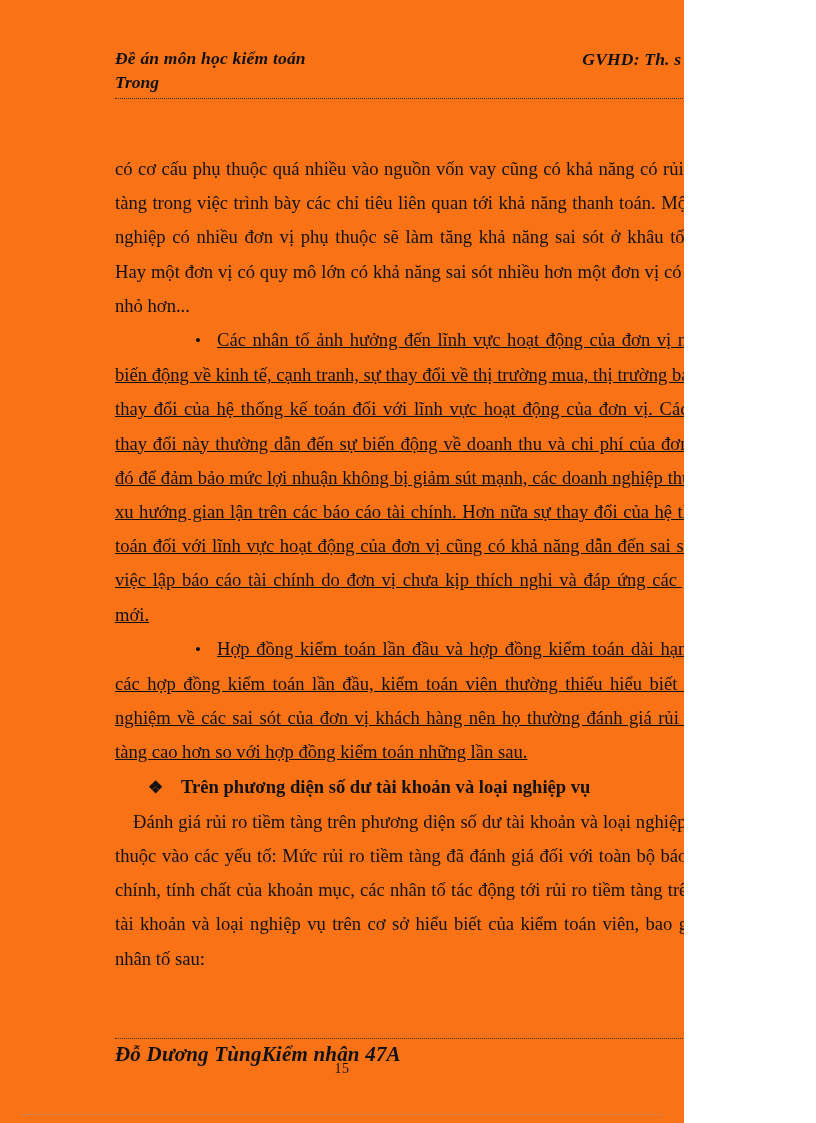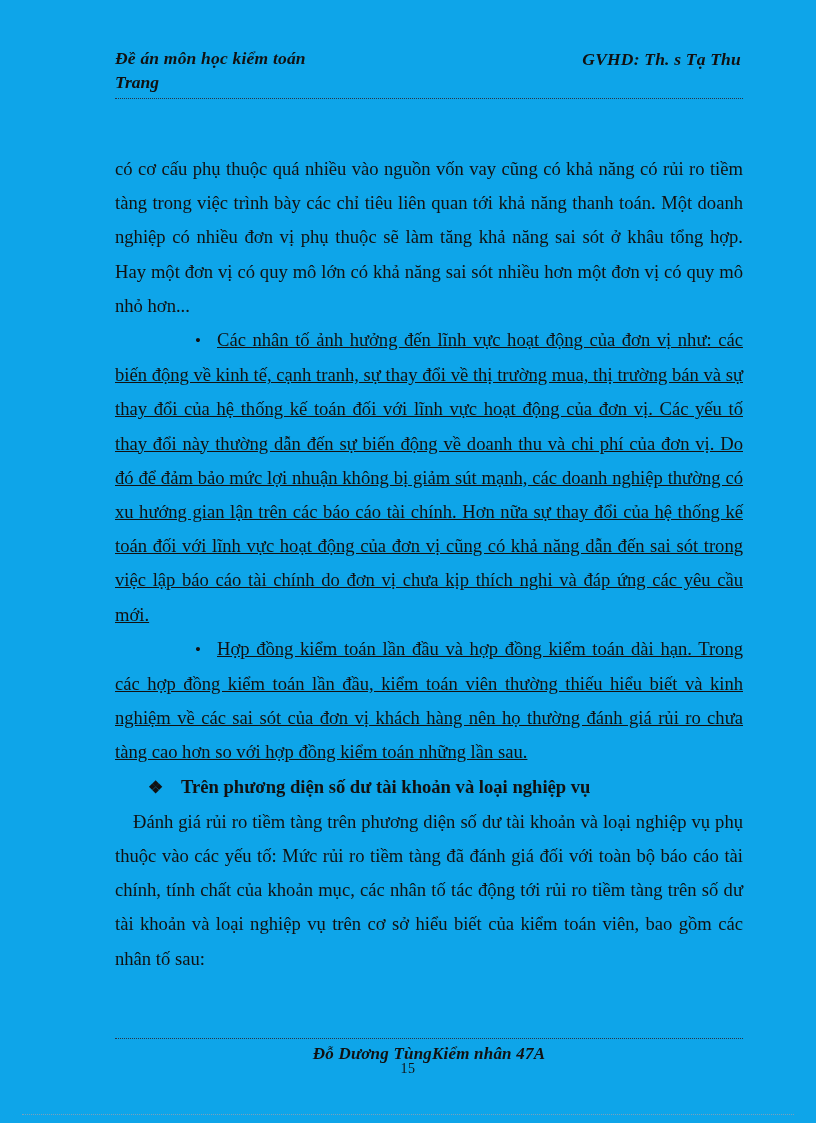--- a/index.html
+++ b/index.html
@@ -2,23 +2,23 @@
 <html><head>
 <meta charset="utf-8">
 <style>
   html, body {
     margin: 0;
     padding: 0;
     background: #ffffff;
   }
   .page {
     position: relative;
-    width: 816px;
+    width: 684px;
     height: 1123px;
-    background: #0ea5e9;
+    background: #f97316;
     overflow: hidden;
     font-family: "Liberation Serif", "DejaVu Serif", serif;
     color: #111111;
   }
 
   
   .page-header {
     position: absolute;
     left: 115px;
     top: 46px;
@@ -124,25 +124,25 @@
     line-height: 20px;
     letter-spacing: 0.5px;
   }
   .rule-footer { top: 1038px; }
   .page-footer {
     position: absolute;
     left: 115px;
     top: 1042px;
     width: 628px;
     display: flex;
-    justify-content: center;
+    justify-content: flex-start;
     align-items: baseline;
     font-style: italic;
     font-weight: bold;
-    font-size: 17px;
+    font-size: 21px;
     line-height: 24px;
     letter-spacing: 0.2px;
   }
   .scan-edge {
     position: absolute;
     left: 22px;
     right: 22px;
     top: 1114px;
     height: 0;
     border-top: 1px dotted #9aa0ad;
@@ -152,21 +152,21 @@
 </head>
 <body>
 
 <div class="page">
 
   <div class="page-header">
     <div class="header-row">
       <div class="header-left">Đề án môn học kiểm toán</div>
       <div class="header-right">GVHD: Th. s Tạ Thu</div>
     </div>
-    <div class="header-left-cont">Trang</div>
+    <div class="header-left-cont">Trong</div>
   </div>
   <div class="rule-dotted rule-header"></div>
 
   <div class="body-block">
 
     <p class="para-plain">có cơ cấu phụ thuộc quá nhiều vào nguồn vốn vay cũng có khả năng có rủi ro tiềm tàng trong việc trình bày các chỉ tiêu liên quan tới khả năng thanh toán. Một doanh nghiệp có nhiều đơn vị phụ thuộc sẽ làm tăng khả năng sai sót ở khâu tổng hợp. Hay một đơn vị có quy mô lớn có khả năng sai sót nhiều hơn một đơn vị có quy mô nhỏ hơn...</p>
 
     <p class="para-bullet"><span class="bullet-dot"></span><span class="bullet-gap"></span><span>Các nhân tố ảnh hưởng đến lĩnh vực hoạt động của đơn vị như: các biến động về kinh tế, cạnh tranh, sự thay đổi về thị trường mua, thị trường bán và sự thay đổi của hệ thống kế toán đối với lĩnh vực hoạt động của đơn vị. Các yếu tố thay đổi này thường dẫn đến sự biến động về doanh thu và chi phí của đơn vị. Do đó để đảm bảo mức lợi nhuận không bị giảm sút mạnh, các doanh nghiệp thường có xu hướng gian lận trên các báo cáo tài chính. Hơn nữa sự thay đổi của hệ thống kế toán đối với lĩnh vực hoạt động của đơn vị cũng có khả năng dẫn đến sai sót trong việc lập báo cáo tài chính do đơn vị chưa kịp thích nghi và đáp ứng các yêu cầu mới.</span></p>
 
     <p class="para-bullet"><span class="bullet-dot"></span><span class="bullet-gap"></span><span>Hợp đồng kiểm toán lần đầu và hợp đồng kiểm toán dài hạn. Trong các hợp đồng kiểm toán lần đầu, kiểm toán viên thường thiếu hiểu biết và kinh nghiệm về các sai sót của đơn vị khách hàng nên họ thường đánh giá rủi ro chưa tàng cao hơn so với hợp đồng kiểm toán những lần sau.</span></p>

